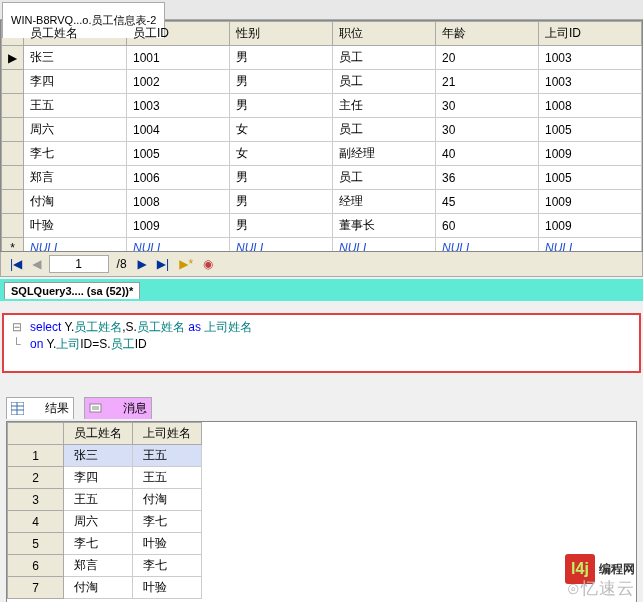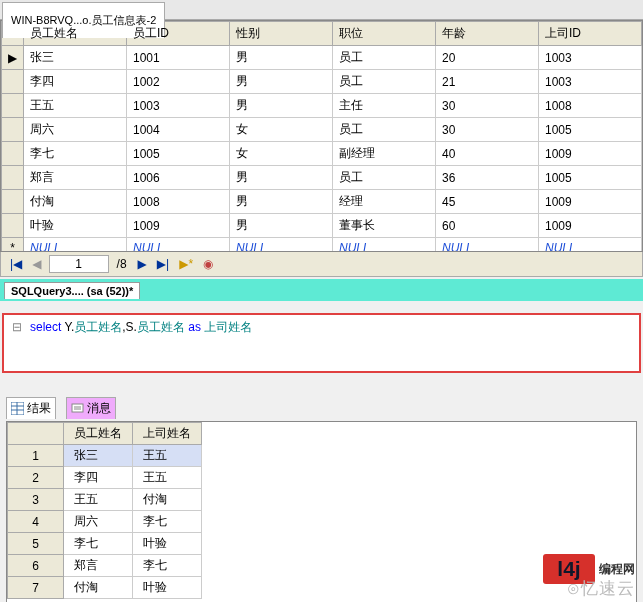--- a/index.html
+++ b/index.html
@@ -25,33 +25,33 @@
     
     .sql-box { background: #fff; border: 2px solid #e04040; padding: 4px 8px; font-family: "Courier New", monospace; font-size: 13px; line-height: 1.4; height: 60px; margin: 12px 2px; }
     .kw { color: #0000ff; }
     .txt { color: #000; }
     .obj { color: #008080; }
     .alias { color: #a03030; }
     .num { color: #666; }
     .gutter { display: inline-block; width: 18px; color: #888; }
     
     .results-tabs { margin-top: 22px; padding: 2px 6px; display: flex; gap: 10px; }
-    .rtab { display: flex; align-items: center; gap: 3px; padding: 2px 4px; border: 1px solid #aaa; border-bottom: none; background: #fff; cursor: pointer; }
+    .rtab { display: flex; align-items: center; gap: 21px; padding: 2px 4px; border: 1px solid #aaa; border-bottom: none; background: #fff; cursor: pointer; }
     .rtab.inactive { background: #f0abfc; }
     .ricon { width: 13px; height: 13px; display: inline-flex; align-items: center; justify-content: center; }
     
     .result-grid { background: #fff; border: 1px solid #888; margin: 0 6px; height: 202px; overflow: auto; }
     .result-grid table { border-collapse: collapse; }
     .result-grid th { background: #ece9d8; border: 1px solid #aaa; padding: 2px 10px; font-weight: normal; text-align: left; min-width: 56px; }
     .result-grid td { border: 1px solid #ccc; padding: 2px 10px; }
     .result-grid .rownum { background: #ece9d8; text-align: center; width: 24px; border: 1px solid #aaa; }
     .result-grid .sel { background: #d6dff5; }
     
     .watermark-logo { position: absolute; right: 8px; bottom: 18px; display: flex; align-items: center; gap: 4px; font-size: 22px; font-weight: bold; color: #333; }
-    .watermark-logo .sq { width: 52px; height: 30px; background: #d6302b; color: #0f172a; display: flex; align-items: center; justify-content: center; font-size: 21px; border-radius: 3px; }
+    .watermark-logo .sq { width: 30px; height: 30px; background: #d6302b; color: #bef264; display: flex; align-items: center; justify-content: center; font-size: 16px; border-radius: 3px; }
     .watermark-text { position: absolute; right: 8px; bottom: 2px; font-size: 17px; color: #bbb; letter-spacing: 1px; }
   </style>
 </head>
 <body>
 
 <div class="tab-strip">
   <span class="tab">WIN-B8RVQ...o.员工信息表-2</span>
 </div>
 
 <div class="top-grid">
@@ -163,20 +163,21 @@
   <span class="nav-btn" style="color:#cc9900">▶*</span>
   <span class="nav-btn" style="color:#c04040">◉</span>
 </div>
 
 <div class="query-tab-strip">
   <span class="query-tab">SQLQuery3.... (sa (52))*</span>
 </div>
 
 <div class="sql-box">
   <div><span class="gutter">⊟</span><span class="kw">select</span><span class="txt"> Y.</span><span class="obj">员工姓名</span><span class="txt">,S.</span><span class="obj">员工姓名</span><span class="kw"> as </span><span class="obj">上司姓名</span></div>
+  <div><span class="gutter">└</span><span class="kw">on</span><span class="txt"> Y.</span><span class="obj">上司</span><span class="txt">ID=S.</span><span class="obj">员工</span><span class="txt">ID</span></div>
 </div>
 
 <div class="results-tabs">
   <div class="rtab">
     <span class="ricon">
         <svg width="13" height="13">
           <rect x="0" y="0" width="13" height="13" fill="#fff" stroke="#3a6ea5"></rect>
           <line x1="0" y1="4" x2="13" y2="4" stroke="#3a6ea5"></line>
           <line x1="0" y1="8" x2="13" y2="8" stroke="#3a6ea5"></line>
           <line x1="6" y1="0" x2="6" y2="13" stroke="#3a6ea5"></line>

